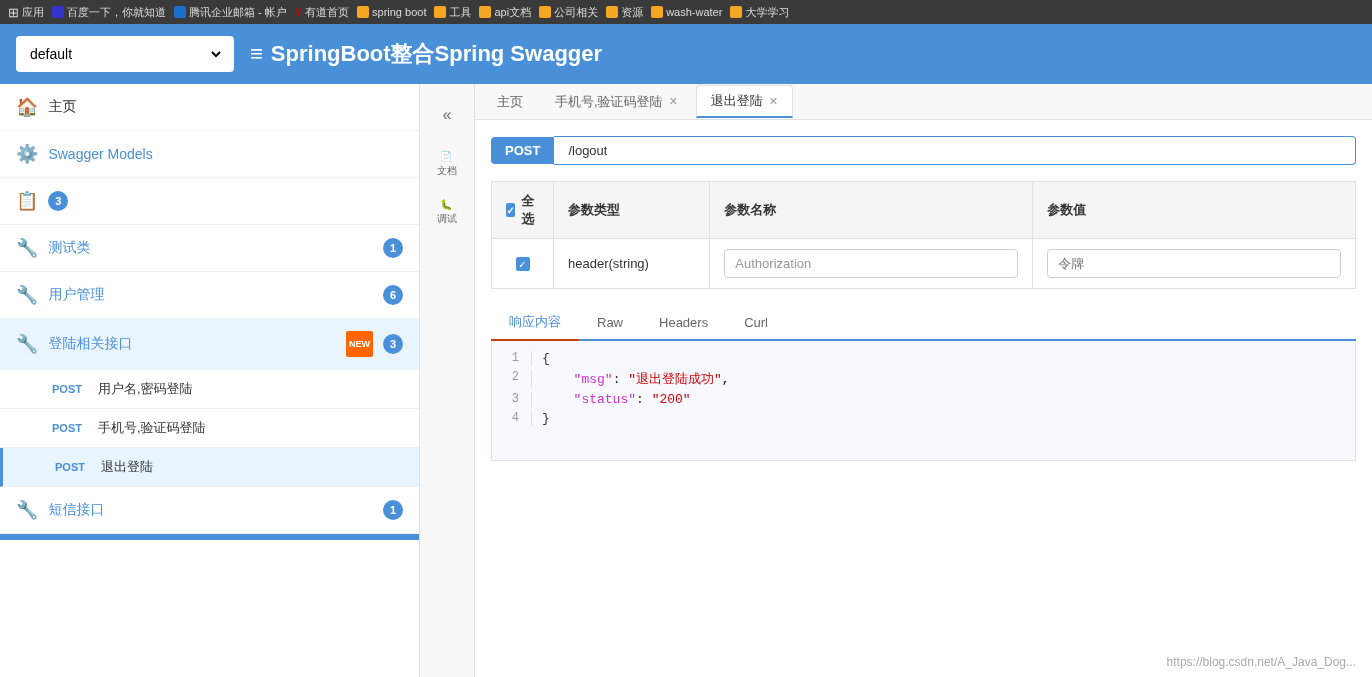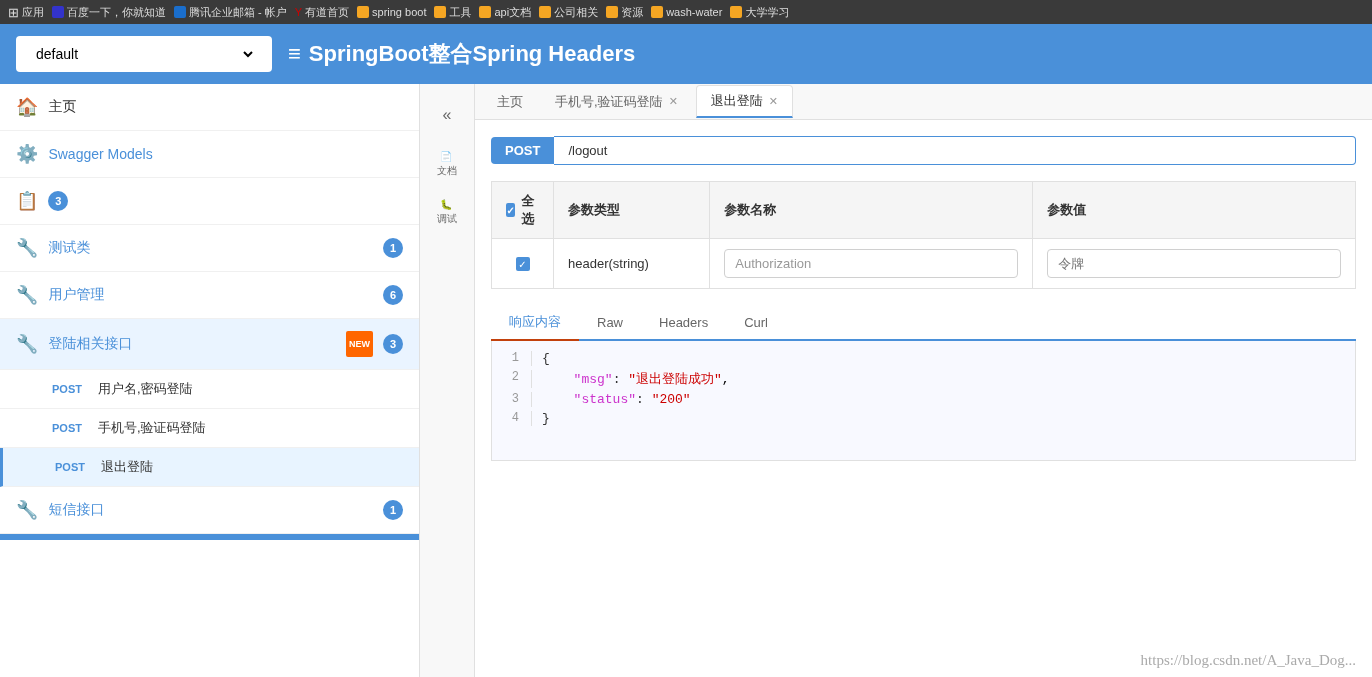--- a/index.html
+++ b/index.html
@@ -37,25 +37,25 @@
       background: #4a90d9;
       height: 60px;
       display: flex;
       align-items: center;
       padding: 0 16px;
       gap: 16px;
     }
     .header-select-wrap {
       background: white;
       border-radius: 4px;
-      width: 256px;
+      width: 218px;
       height: 36px;
       display: flex;
       align-items: center;
-      padding: 0 16px;
+      padding: 0 10px;
       gap: 6px;
     }
     .header-select {
       border: none;
       outline: none;
       width: 100%;
       font-size: 14px;
       background: transparent;
       cursor: pointer;
     }
@@ -383,23 +383,22 @@
     }
     .json-brace { color: #333; }
     .json-key { color: #cc33cc; }
     .json-string { color: #cc0000; }
     .json-colon { color: #333; }
 
     .watermark {
       position: absolute;
       bottom: 8px;
       right: 16px;
-      font-size: 15px;
+      font-size: 12px;
       color: #aaa;
-      font-family: Liberation Serif, serif;
     }
   </style>
 </head>
 <body>
 
 <div class="bookmarks-bar">
   <span class="bookmark-item">
     <span style="font-size:13px;">⊞</span>
     <span>应用</span>
   </span>
@@ -448,21 +447,21 @@
 <div class="main-container">
 
   <div class="header">
     <div class="header-select-wrap">
       <select class="header-select">
         <option>default</option>
       </select>
     </div>
     <div class="header-title">
       <span>≡</span>
-      <span>SpringBoot整合Spring Headers</span>
+      <span>SpringBoot整合Spring Swagger</span>
     </div>
   </div>
 
   <div class="content-area">
 
     <div class="sidebar">
 
       <div class="sidebar-item home">
         <span style="font-size:18px;">🏠</span>
         <span class="item-label" style="color:#333;">主页</span>

